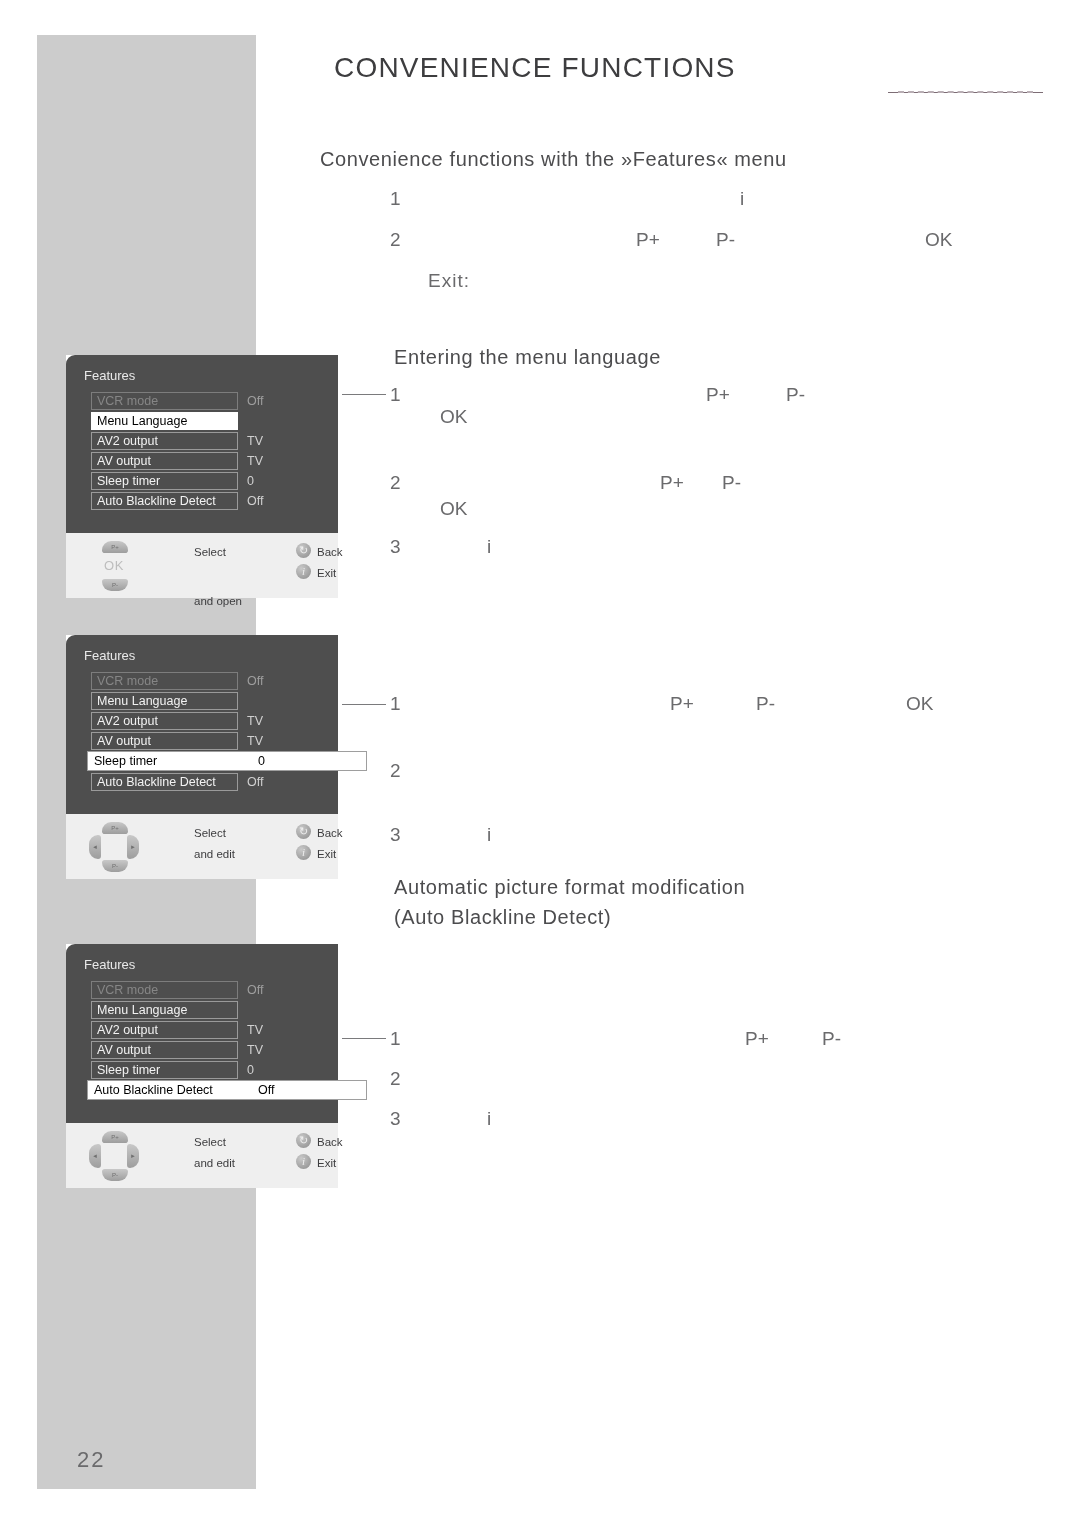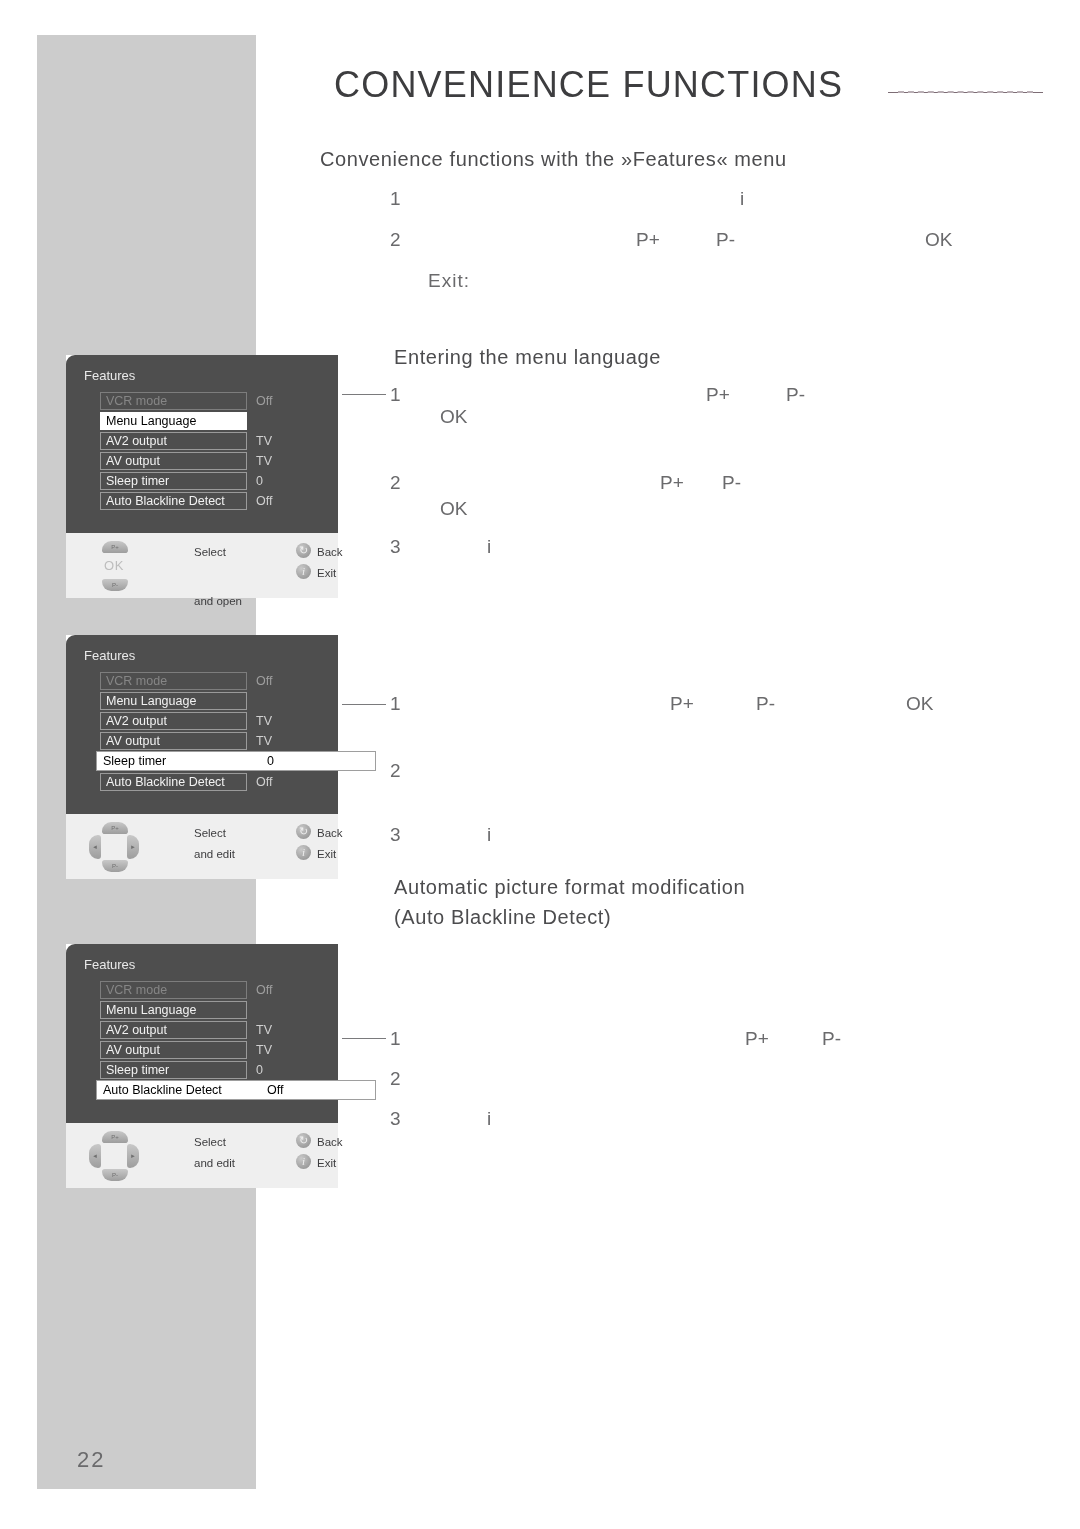--- a/index.html
+++ b/index.html
@@ -34,22 +34,22 @@
     bottom: 16px;
     font-size: 22px;
     letter-spacing: 2px;
     color: #6a6a6c;
   }
 
   
   .chapter-title {
     position: absolute;
     left: 334px;
-    top: 64px;
-    font-size: 36px;
+    top: 52px;
+    font-size: 28px;
     letter-spacing: 1.2px;
     color: #3d3d3f;
     white-space: nowrap;
   }
   .title-rule {
     position: absolute;
     left: 888px;
     top: 92px;
     width: 155px;
     height: 0;
@@ -113,21 +113,21 @@
     background: #4e4e4e;
     border-top-left-radius: 9px;
     padding: 11px 0 0 0;
   }
   .osd-title {
     color: #e9e9e9;
     font-size: 13px;
     padding: 2px 0 8px 18px;
   }
   .osd-rows {
-    padding: 0 0 22px 16px;
+    padding: 0 0 22px 7px;
   }
   .osd-row {
     position: relative;
     height: 19px;
     margin: 0 0 1px 0;
     display: flex;
     align-items: center;
   }
   .osd-label {
     box-sizing: border-box;

